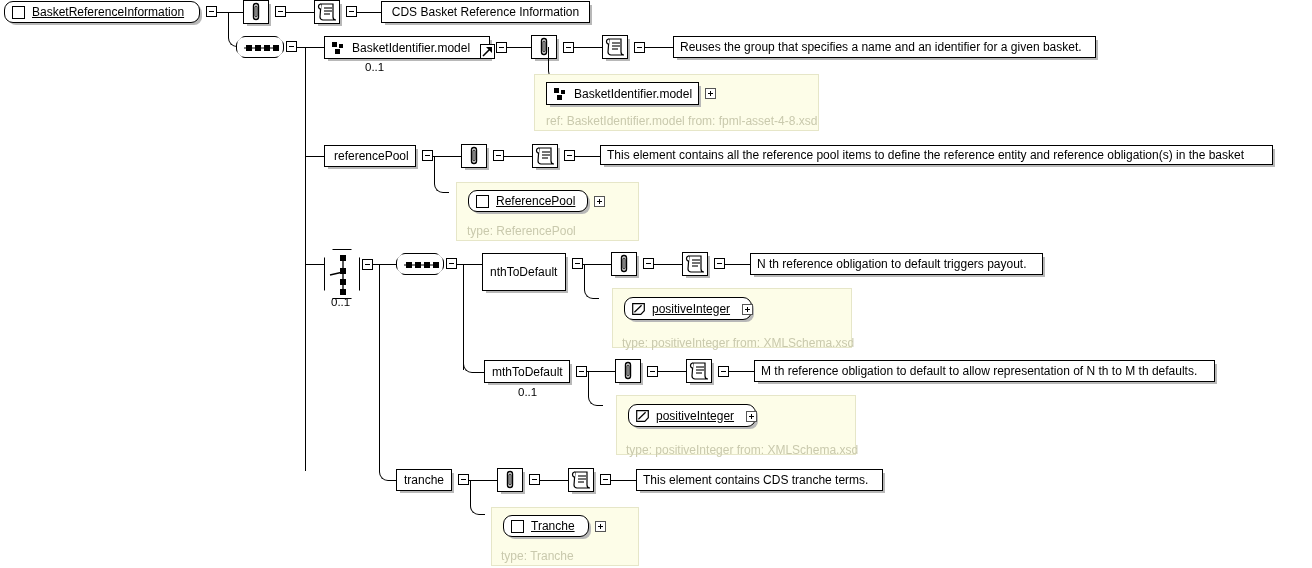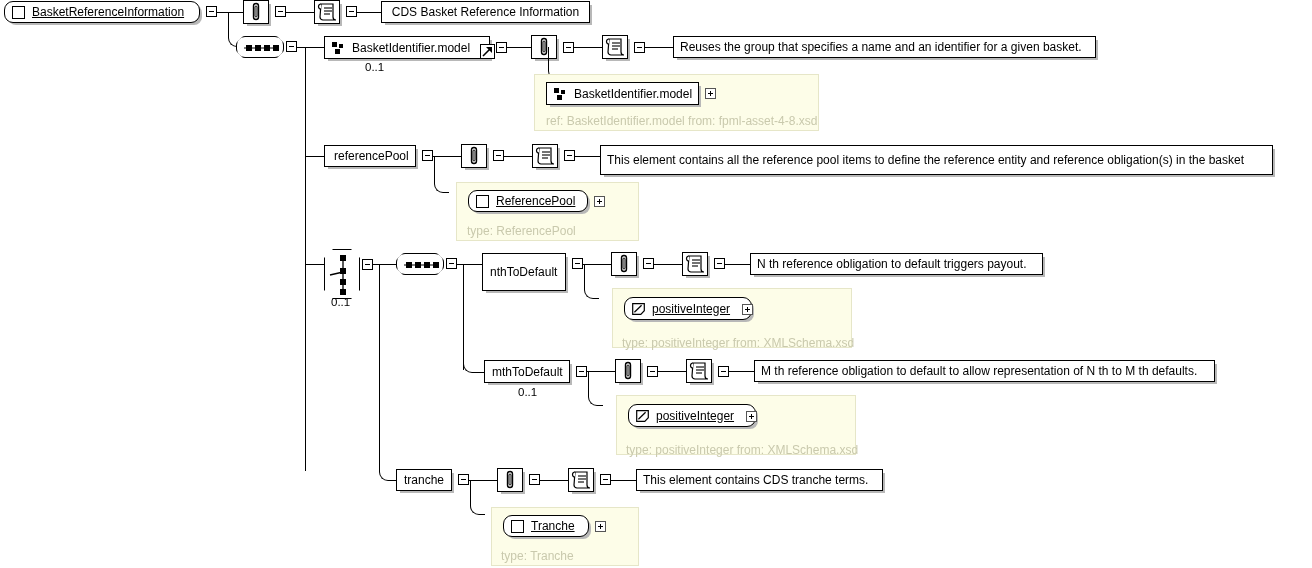--- a/index.html
+++ b/index.html
@@ -323,21 +323,21 @@
       <path d="M6 3 h12 v13 a3 3 0 0 0 3 3 h-13 a3 3 0 0 1 -3 -3 z" fill="#fff" stroke="#000" stroke-width="1.2"></path>
       <path d="M6 3 a2.5 2.5 0 0 0 -2.5 2.5 a2.5 2.5 0 0 0 2.5 2.5" fill="#fff" stroke="#000" stroke-width="1.2"></path>
       <line x1="9" y1="7" x2="17" y2="7" stroke="#000" stroke-width="1.1"></line>
       <line x1="9" y1="10" x2="17" y2="10" stroke="#000" stroke-width="1.1"></line>
       <line x1="9" y1="13" x2="15" y2="13" stroke="#000" stroke-width="1.1"></line>
     </svg>
   </div>
   <div class="exp" style="left:564px; top:150px;"></div>
   <div class="h" style="left:575px; top:156px; width:25px;"></div>
 
-  <div class="doc" style="left:600px; top:145px; width:673px; height:30px;">
+  <div class="doc" style="left:600px; top:145px; width:673px; height:20px;">
     <span>This element contains all the reference pool items to define the reference entity and reference obligation(s) in the basket</span>
   </div>
 
   <div class="elbow" style="left:434px; top:156px; width:14px; height:36px;"></div>
   <div class="panel" style="left:456px; top:182px; width:183px; height:59px;"></div>
   <div class="node rounded" style="left:468px; top:190px; width:120px; height:22px;">
     <span class="elem-icon"></span>
     <span class="lbl">ReferencePool</span>
   </div>
   <div class="exp-inline" style="left:594px; top:196px;"></div>

